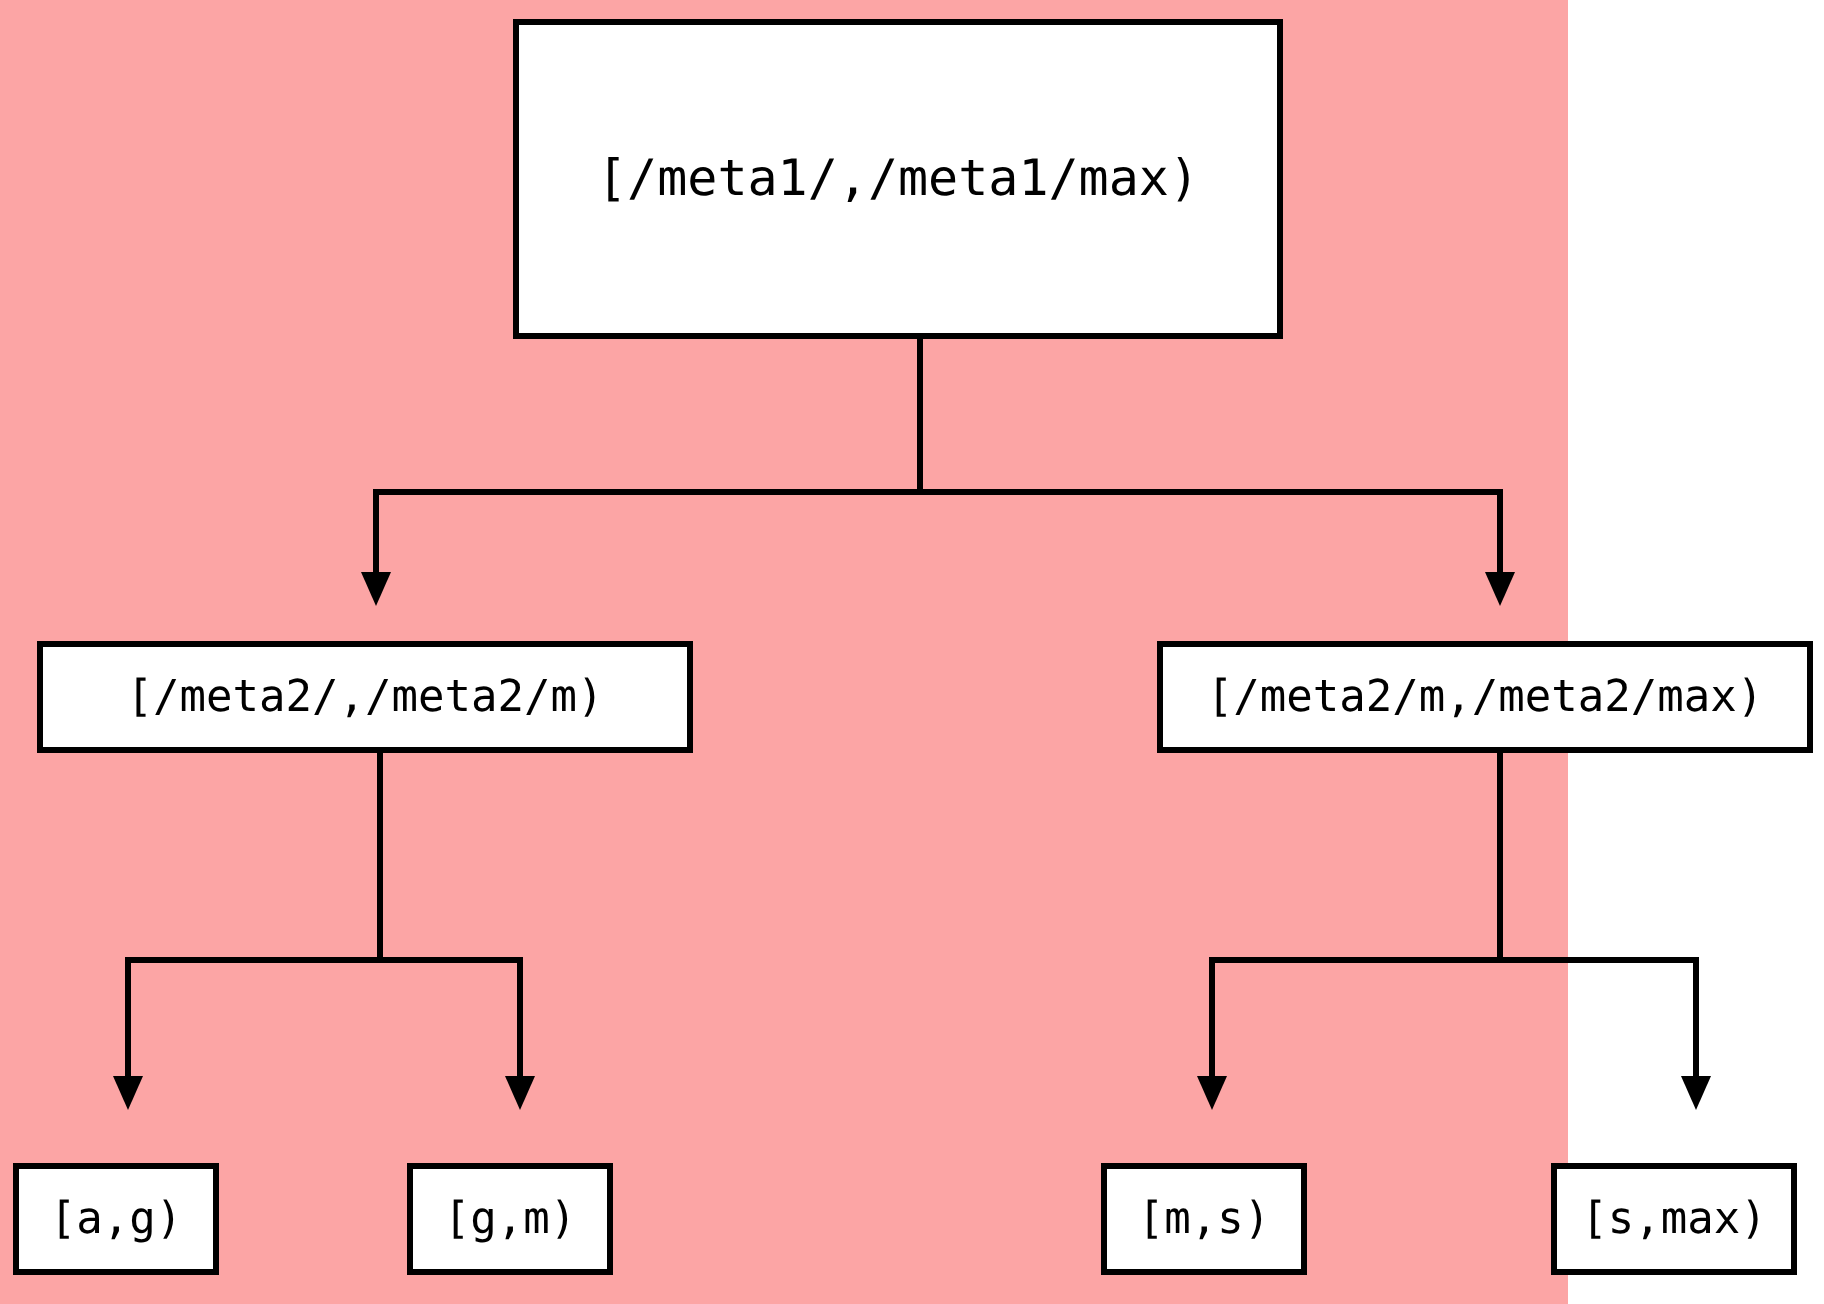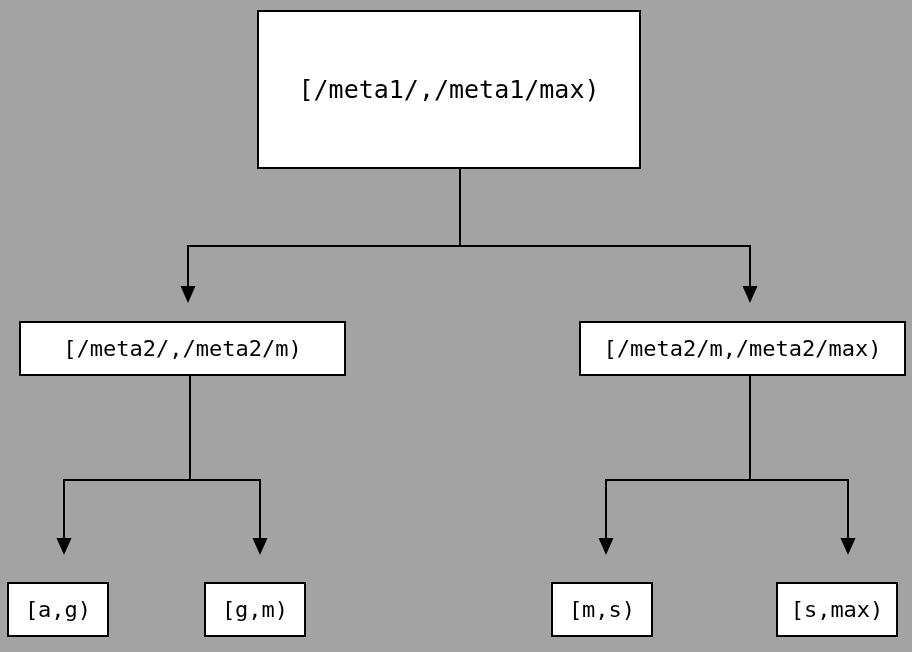--- a/index.html
+++ b/index.html
@@ -9,23 +9,23 @@
     background: #ffffff;
   }
   body {
     width: 912px;
     height: 652px;
     font-family: "DejaVu Sans Mono", "Liberation Mono", monospace;
     overflow: hidden;
   }
   #diagram-root {
     position: relative;
-    width: 912px;
+    width: 784px;
     height: 652px;
-    background: #a3a3a3;
+    background: #fca5a5;
   }
   svg#tree-svg {
     position: absolute;
     top: 0;
     left: 0;
     width: 912px;
     height: 652px;
     display: block;
   }
   .node-box {

